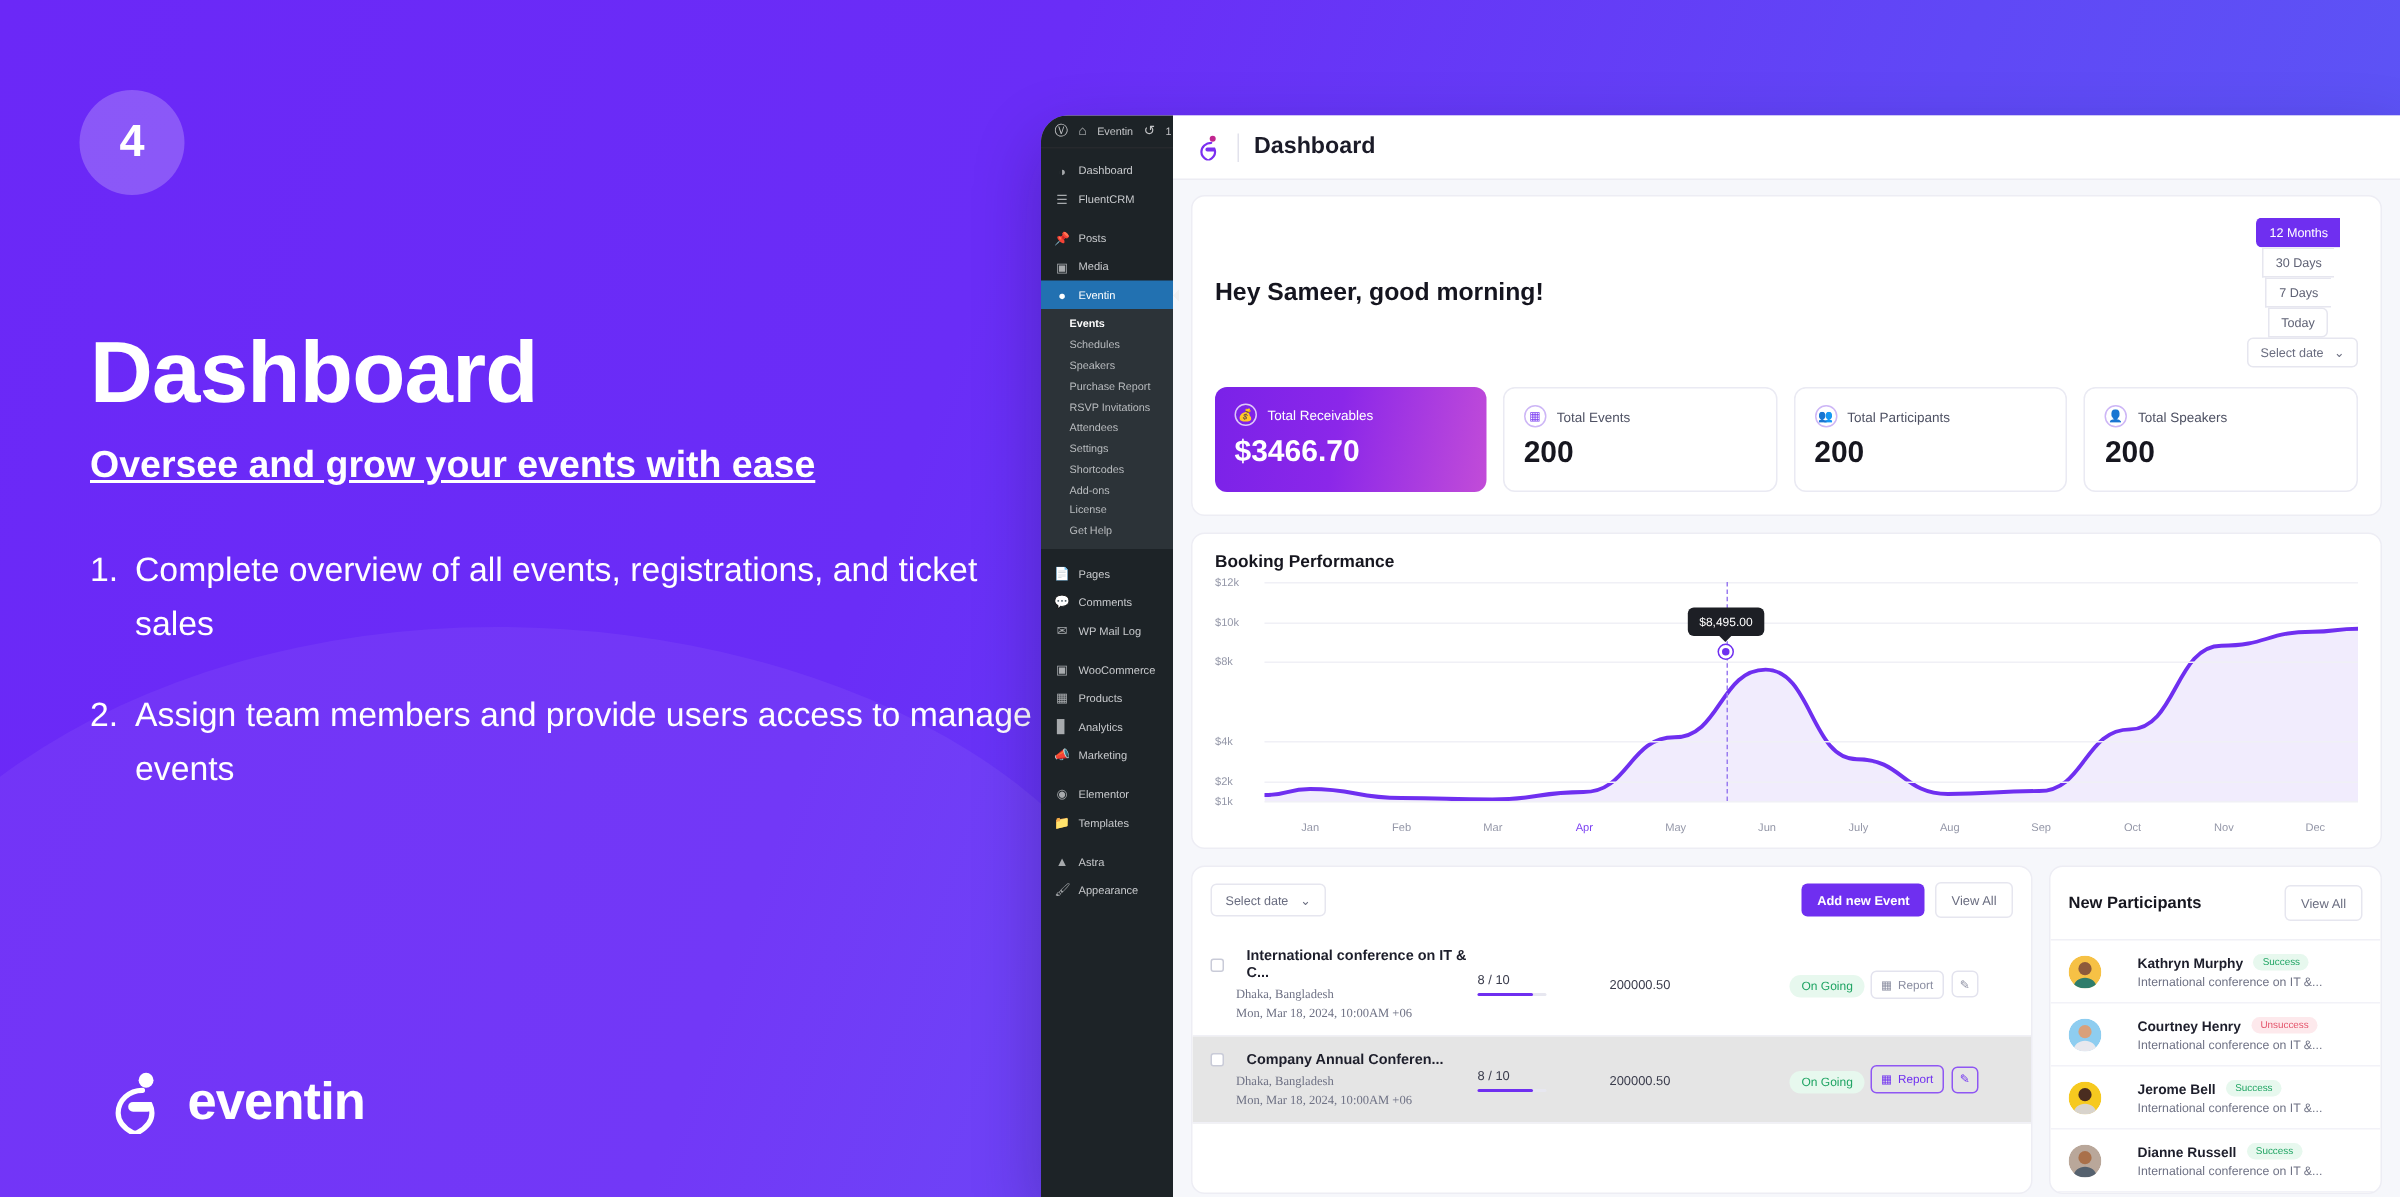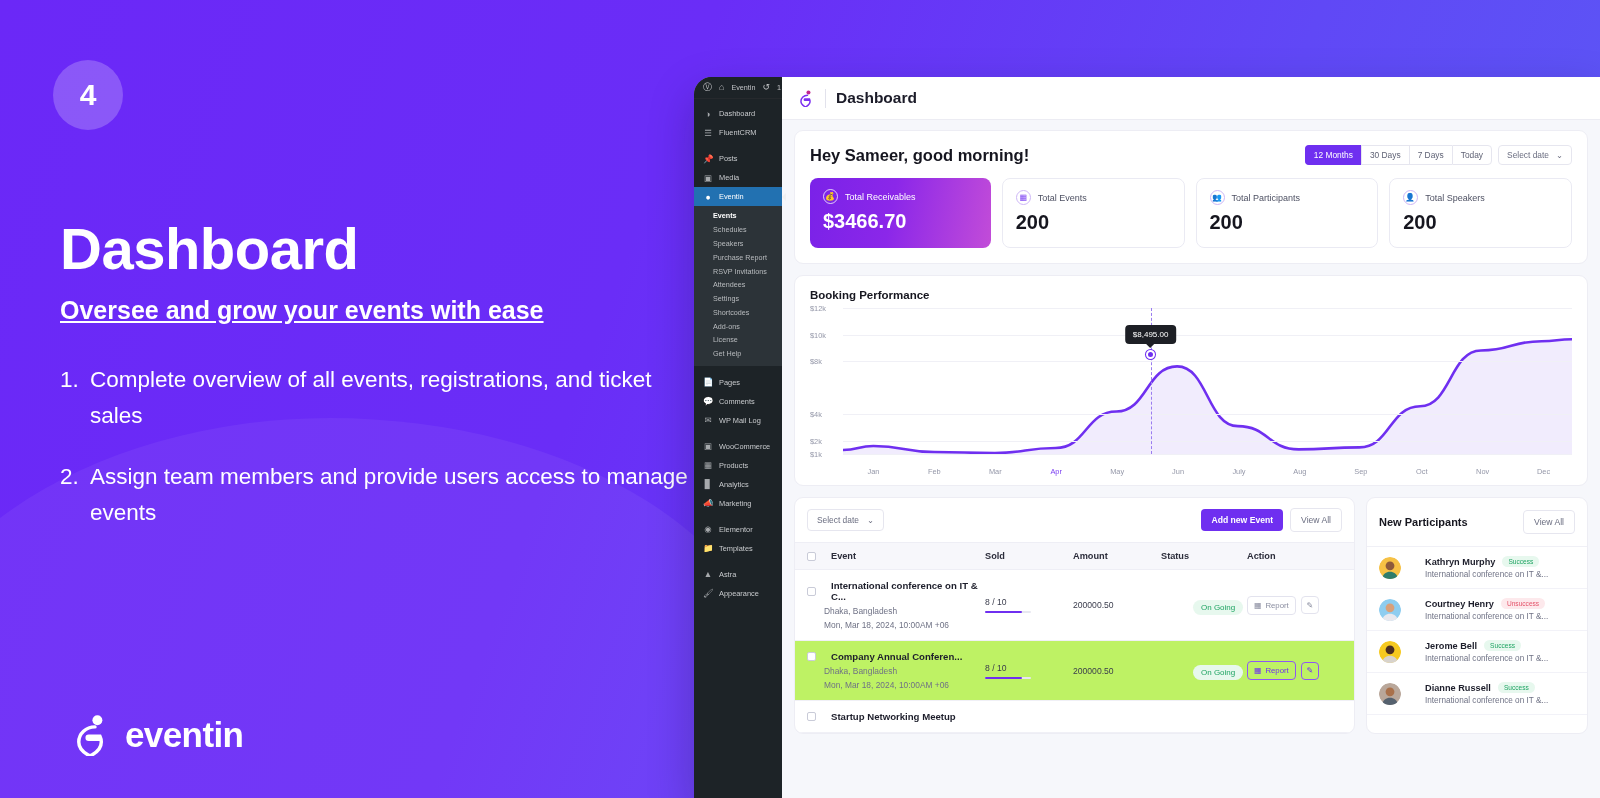--- a/index.html
+++ b/index.html
@@ -86,21 +86,21 @@
   .topbar .title{ font-size:15.5px; font-weight:bold; color:#1b1b28; }
 
   .content{ padding:10px 12px 0 12px; overflow:hidden; }
 
   .card{ background:#fff; border-radius:9px; border:1px solid #ededf4; }
 
   
   .greet-card{ padding:14px 15px 15px; }
   .greet-row{ display:flex; align-items:center; justify-content:space-between; }
   .greet-text{ font-size:16.5px; font-weight:bold; color:#15151f; }
-  .seg{ display:flex; align-items:center; }
+  .seg{ display:flex; align-items:center;flex-direction:column; }
   .seg-btn{
     font-size:8.4px; color:#5f6275; padding:4px 8px;
     border:1px solid #e6e6ef; border-right:none; background:#fff;
   }
   .seg-btn:first-child{ border-radius:4px 0 0 4px; }
   .seg-btn.on{ background:#6f2ff0; color:#fff; border-color:#6f2ff0; }
   .seg-btn.last{ border-right:1px solid #e6e6ef; border-radius:0 4px 4px 0; }
   .seg-date{
     margin-left:6px; font-size:8.4px; color:#6a6d80; padding:4px 8px;
     border:1px solid #e6e6ef; border-radius:4px; background:#fff;
@@ -183,23 +183,23 @@
   }
   .c-event{ flex:1; min-width:0; }
   .c-sold{ width:88px; flex:none; }
   .c-amt{ width:88px; flex:none; }
   .c-status{ width:86px; flex:none; }
   .c-action{ width:95px; flex:none; }
   .trow{
     display:flex; align-items:center; padding:10px 12px;
     border-bottom:1px solid #f0f0f6;
   }
-  .trow.alt{ background:#bef264; }
+  .trow.alt{ background:#e5e5e5; }
   .ev-name{ font-size:9.6px; font-weight:bold; color:#1d1e2b; }
-  .ev-meta{ font-size:8.4px; color:#6f7285; margin-top:4px; }
+  .ev-meta{ font-size:8.4px; color:#6f7285; margin-top:4px;font-family:Liberation Serif, serif; }
   .sold-n{ font-size:8.6px; color:#3a3c4c; }
   .sold-bar{
     width:46px; height:2px; background:#e7e7f0; border-radius:2px; margin-top:4px;
   }
   .sold-bar i{ display:block; width:80%; height:100%; background:#6f2ff0; border-radius:2px; }
   .amt{ font-size:8.6px; color:#3a3c4c; }
   .pill{
     display:inline-block; font-size:8px; padding:3px 8px; border-radius:9px;
     background:#e7f8ee; color:#1fa463;margin-left:32px;
   }
@@ -475,30 +475,20 @@
             <div class="sel-date">
               <span>Select date</span>
               <span>⌄</span>
             </div>
             <div class="tool-right">
               <div class="btn-primary">Add new Event</div>
               <div class="btn-ghost">View All</div>
             </div>
           </div>
 
-          <div class="thead">
-            <div class="c-event nrow">
-              <span class="cb"></span>
-              <span>Event</span>
-            </div>
-            <div class="c-sold">Sold</div>
-            <div class="c-amt">Amount</div>
-            <div class="c-status">Status</div>
-            <div class="c-action">Action</div>
-          </div>
 
           <div class="trow">
             <div class="c-event">
               <div class="nrow">
                 <span class="cb"></span>
                 <span class="ev-name">International conference on IT &amp; C...</span>
               </div>
               <div class="ev-meta" style="margin-left:17px">Dhaka, Bangladesh</div>
               <div class="ev-meta" style="margin-left:17px">Mon, Mar 18, 2024, 10:00AM +06</div>
             </div>
@@ -542,32 +532,20 @@
             </div>
             <div class="c-action act">
               <span class="btn-report on">
                 <span>▦</span>
                 <span>Report</span>
               </span>
               <span class="btn-icn on">✎</span>
             </div>
           </div>
 
-          <div class="trow">
-            <div class="c-event">
-              <div class="nrow">
-                <span class="cb"></span>
-                <span class="ev-name">Startup Networking Meetup</span>
-              </div>
-            </div>
-            <div class="c-sold"></div>
-            <div class="c-amt amt"></div>
-            <div class="c-status"></div>
-            <div class="c-action act"></div>
-          </div>
         </div>
 
         <div class="card part-card">
           <div class="part-head">
             <div class="part-title">New Participants</div>
             <div class="btn-ghost">View All</div>
           </div>
 
           <div class="prow">
             <span class="ava"><svg viewBox="0 0 40 40" width="22" height="22">

